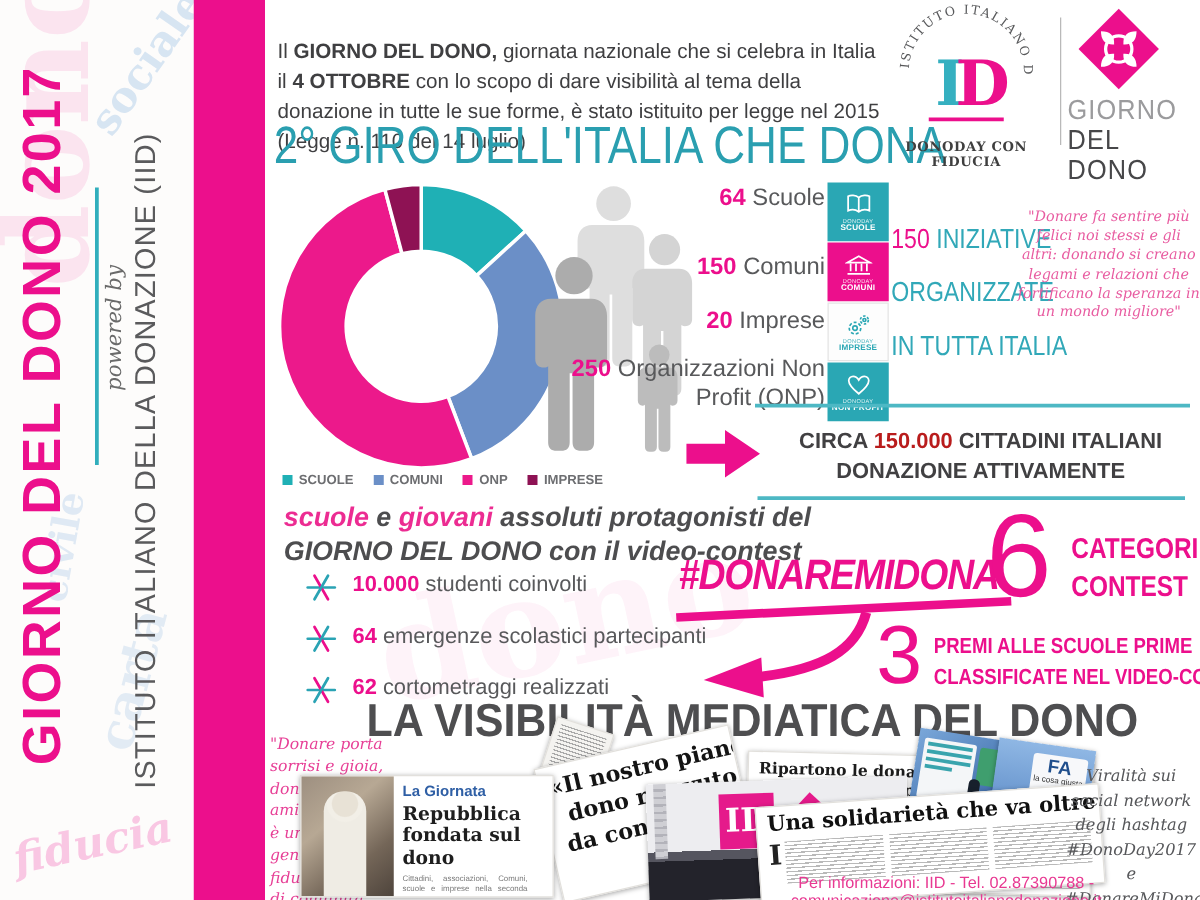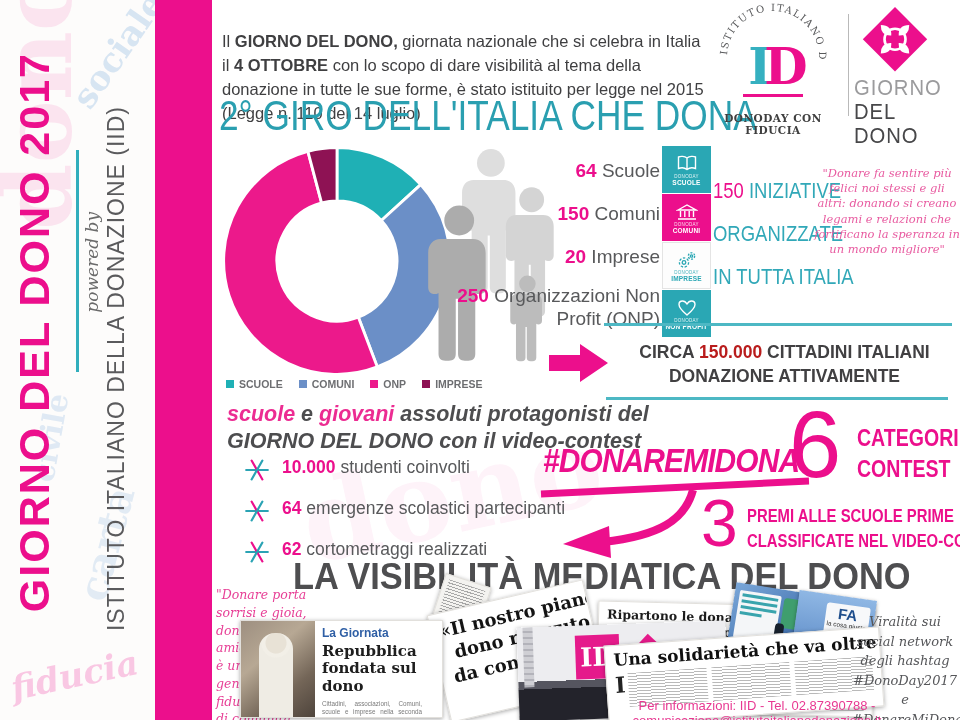--- a/index.html
+++ b/index.html
@@ -224,21 +224,21 @@
         <path d="M20,30 h24 c7,0 11,5 11,12 v30 c0,4 -2.5,6 -6,6 c-2,0 -3,-1 -3,-1 v53 c0,4 -2,6 -6,6 h-3 c-4,0 -6,-2 -6,-6 v-48 h-2 v48 c0,4 -2,6 -6,6 h-3 c-4,0 -6,-2 -6,-6 v-53 c0,0 -1,1 -3,1 c-3.5,0 -6,-2 -6,-6 v-30 c0,-7 4,-12 11,-12 z"></path>
       </g>
     </defs>
     <use href="#person" transform="translate(36,2) scale(1.06)" fill="#dedede"></use>
     <use href="#person" transform="translate(80,40) scale(0.95)" fill="#d4d4d4"></use>
     <use href="#person" transform="translate(2,58) scale(1.14)" fill="#acacac"></use>
     <use href="#person" transform="translate(86,128) scale(0.63)" fill="#bcbcbc"></use>
   </svg>
 
   <div id="stats" class="abs">
-    <div class="stat" style="top:160px;"><b>64</b> <span>Scuole</span></div>
+    <div class="stat" style="top:148px;"><b>64</b> <span>Scuole</span></div>
     <div class="stat" style="top:203px;"><b>150</b> <span>Comuni</span></div>
     <div class="stat" style="top:246px;"><b>20</b> <span>Imprese</span></div>
     <div class="stat" style="top:285px;width:210px;"><b>250</b> <span>Organizzazioni Non Profit (ONP)</span></div>
   </div>
 
   <div id="badges" class="abs">
     <div class="badge teal">
       <svg viewBox="0 0 22 20" fill="none" stroke="currentColor" stroke-width="1.4">
           <path d="M11,4 C8.5,2 4.5,2 2.5,3 v11.5 c2.5,-1 6,-1 8.5,1 c2.5,-2 6,-2 8.5,-1 V3 c-2,-1 -6,-1 -8.5,1 z M11,4 v11.5"></path>
         </svg>

